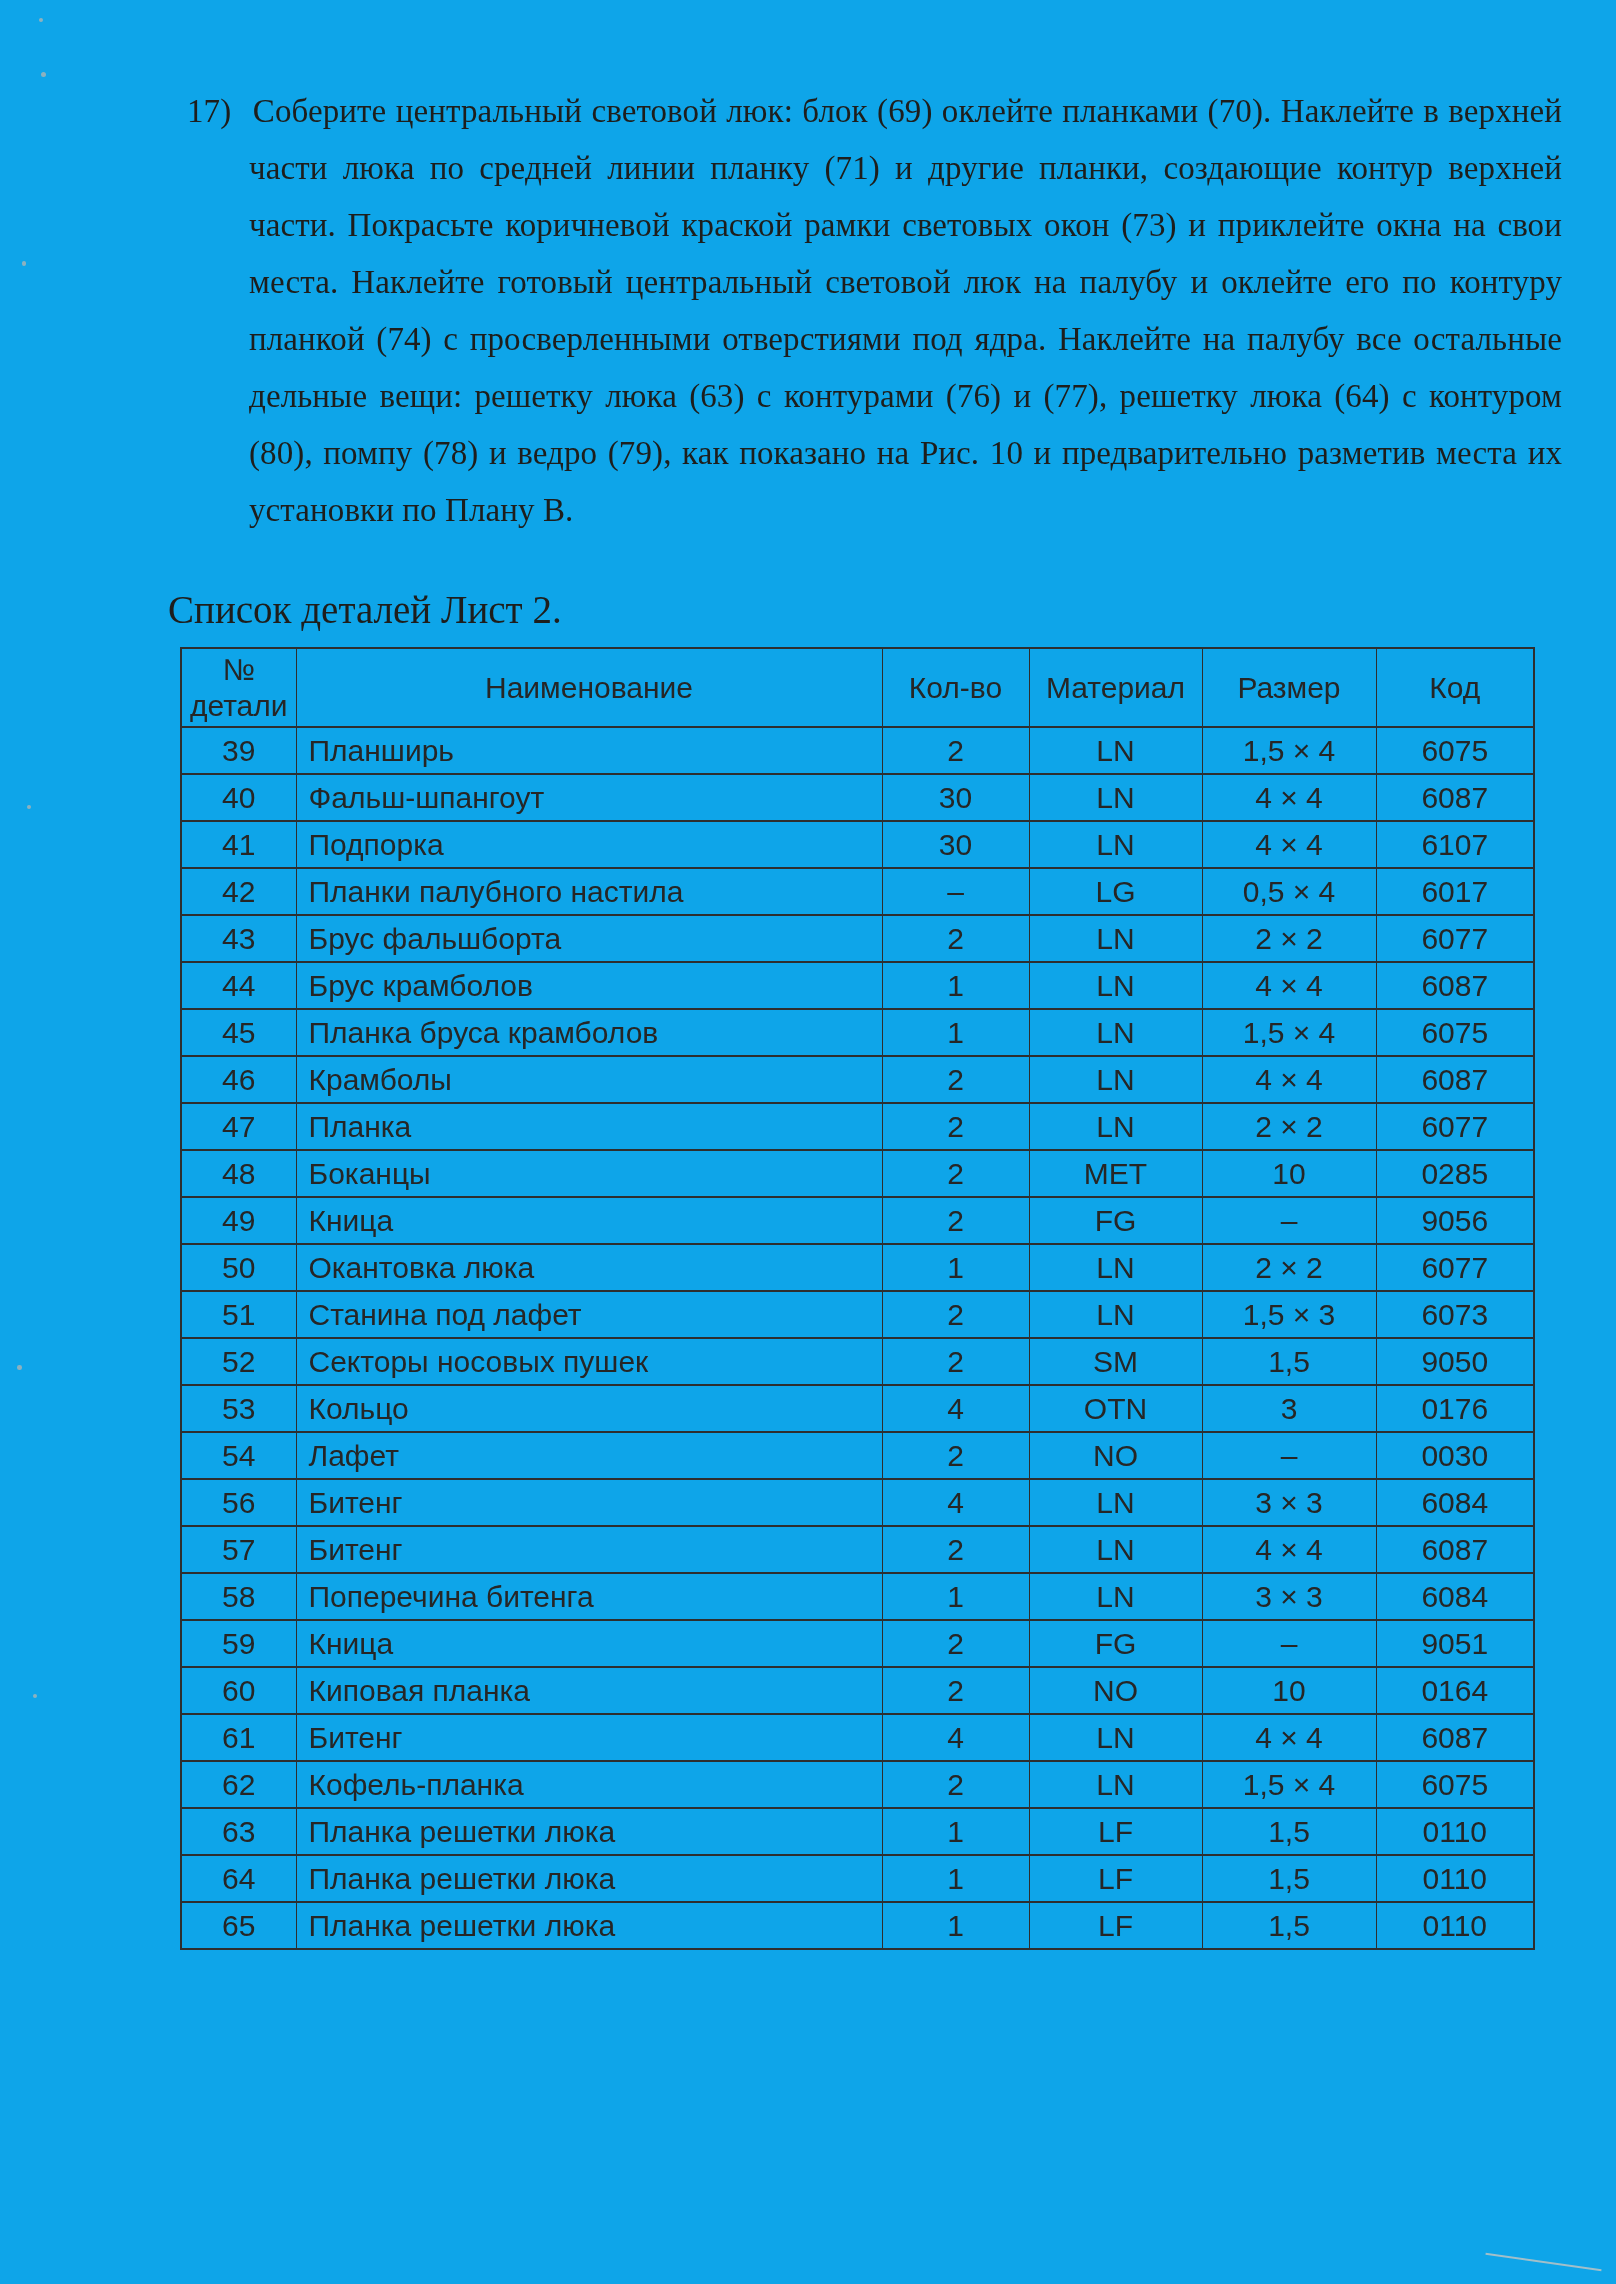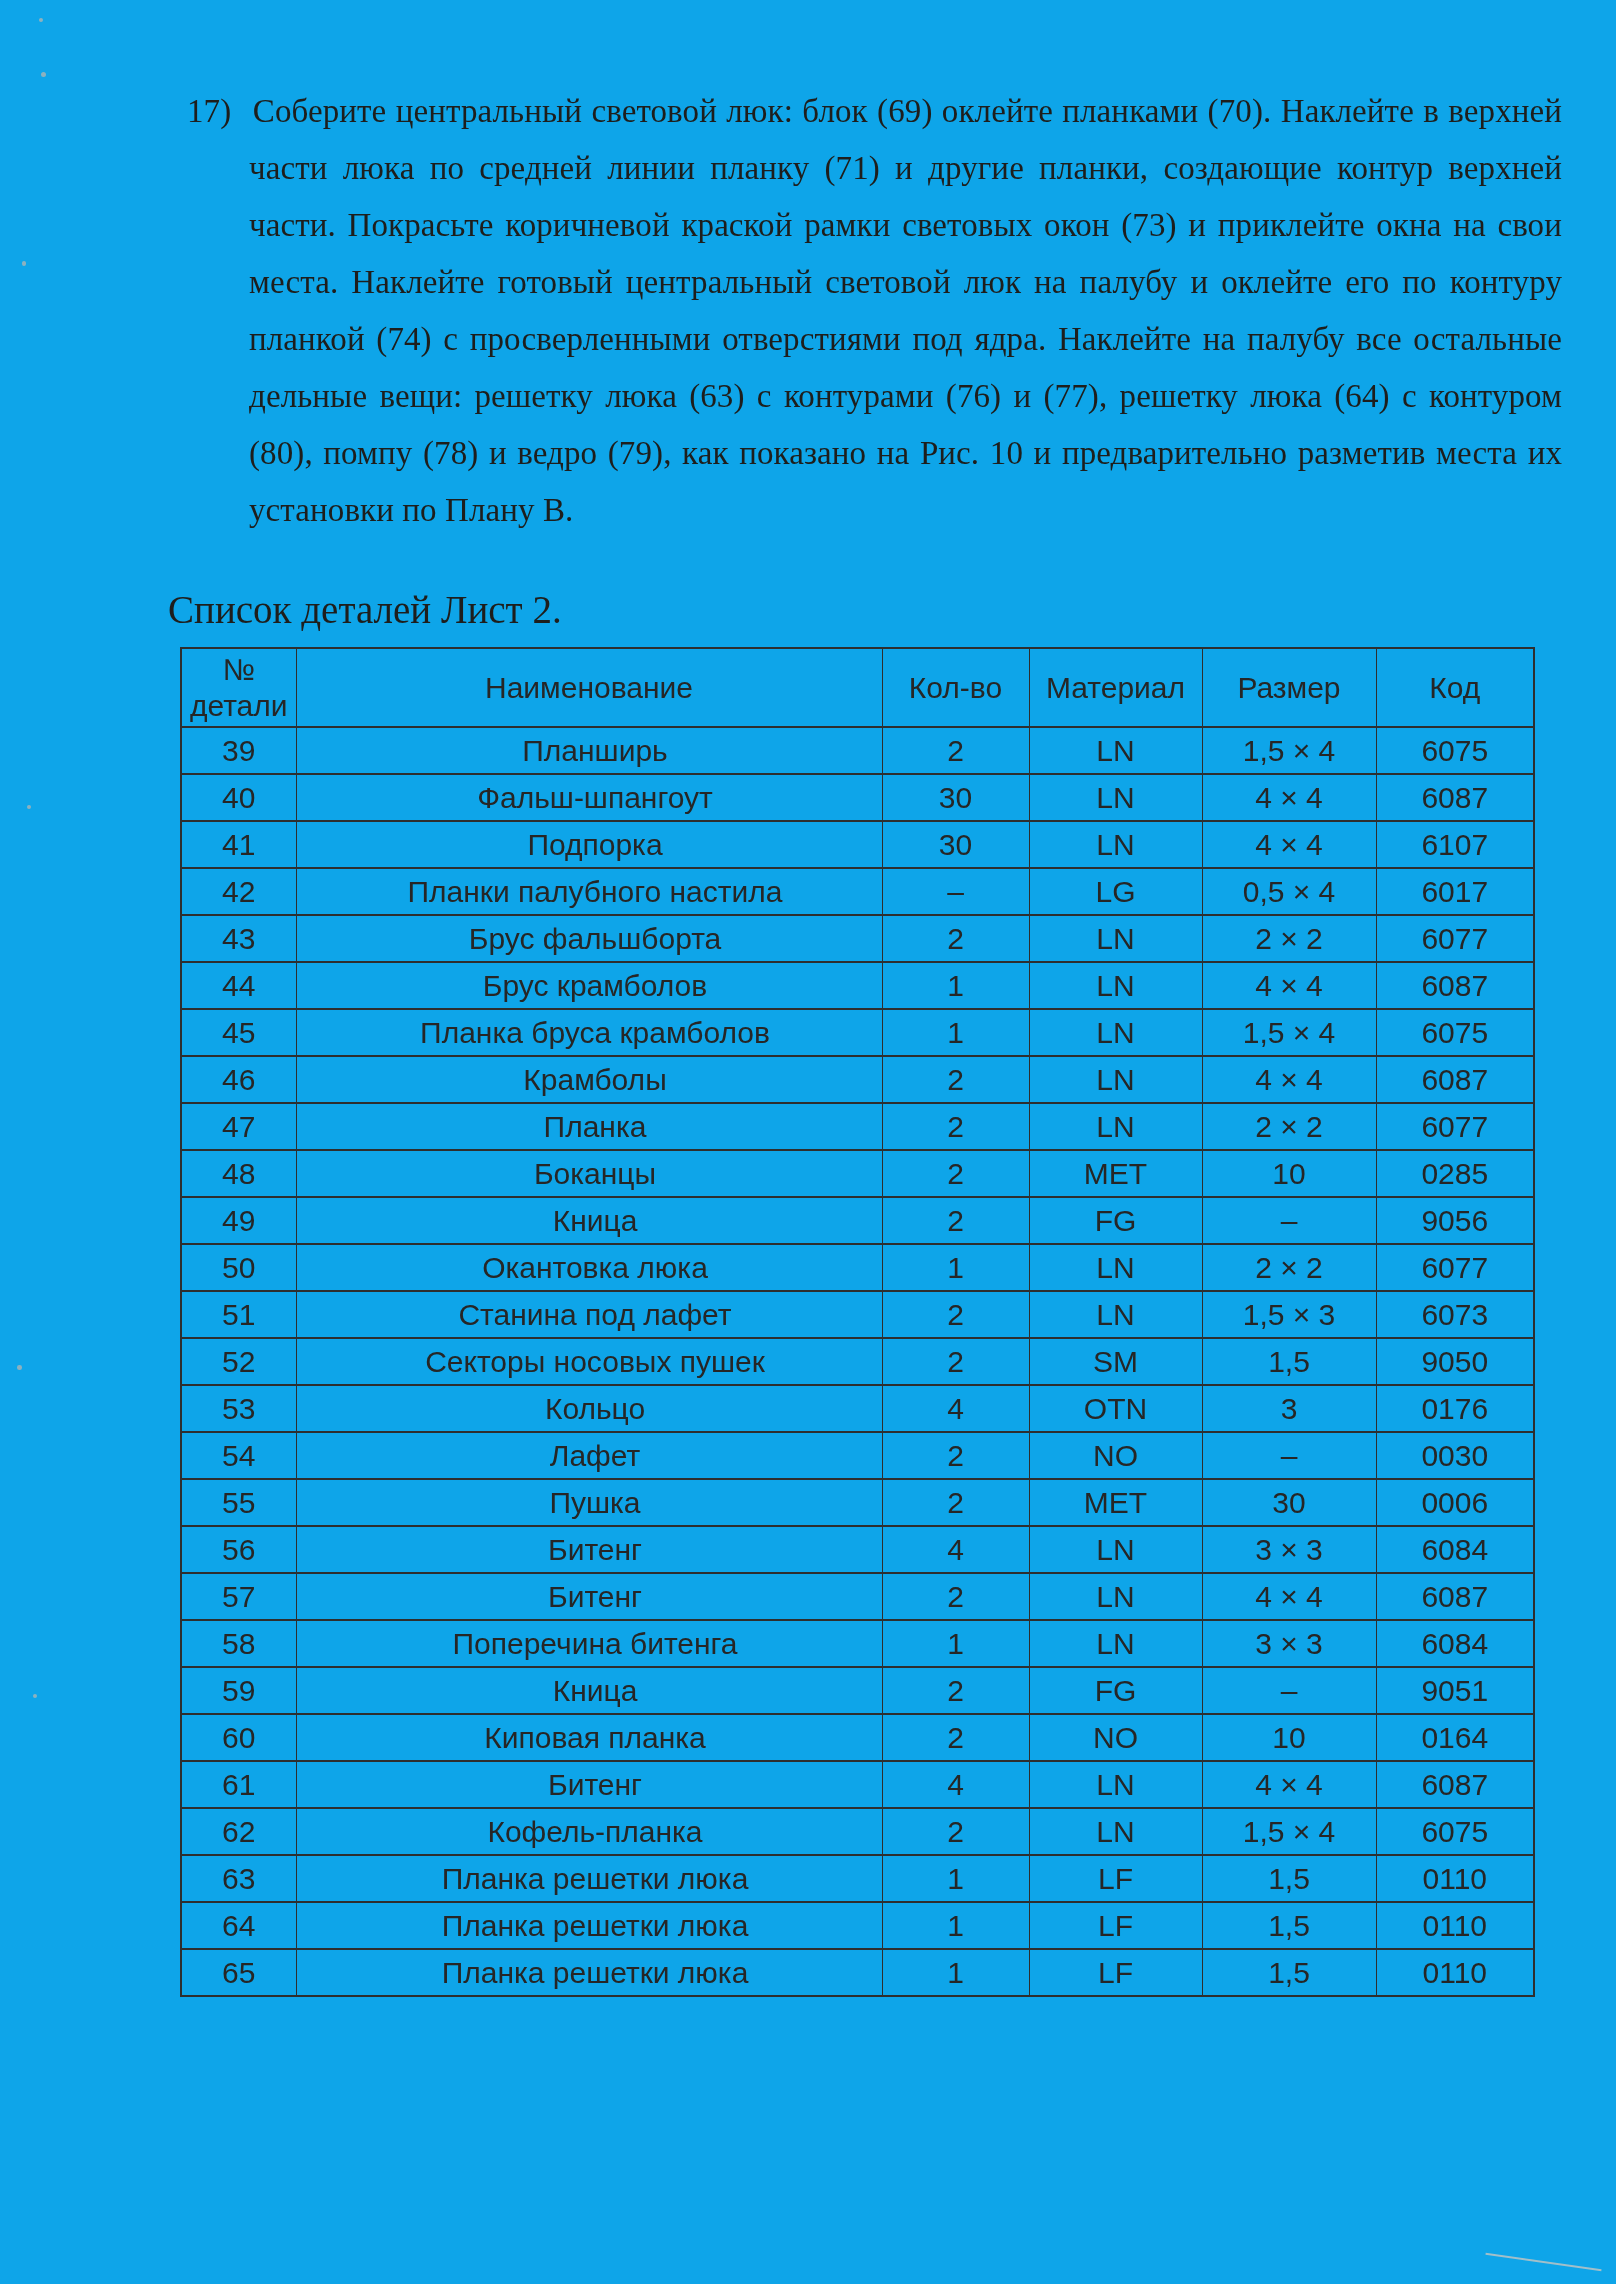--- a/index.html
+++ b/index.html
@@ -57,21 +57,21 @@
     vertical-align: middle;
     padding: 0;
     overflow: hidden;
     white-space: nowrap;
   }
   .parts-table { border: 2.6px solid #2e2e2e; }
   .parts-table thead tr { height: 79px; }
   .parts-table tbody tr { height: 47px; }
   .parts-table th { font-weight: normal; line-height: 36px; }
   .parts-table th.col-num-header { white-space: pre-line; }
-  .parts-table td.name { text-align: center; padding-left: 12px; }
+  .parts-table td.name { text-align: left; padding-left: 12px; }
   
   .speck {
     position: absolute;
     background: #b7b5b0;
     border-radius: 50%;
     opacity: 0.75;
   }
   .scratch {
     position: absolute;
     background: #c8c6c1;
@@ -232,28 +232,20 @@
         </tr>
         <tr>
           <td>54</td>
           <td class="name">Лафет</td>
           <td>2</td>
           <td>NO</td>
           <td>–</td>
           <td>0030</td>
         </tr>
         <tr>
-          <td>55</td>
-          <td class="name">Пушка</td>
-          <td>2</td>
-          <td>MET</td>
-          <td>30</td>
-          <td>0006</td>
-        </tr>
-        <tr>
           <td>56</td>
           <td class="name">Битенг</td>
           <td>4</td>
           <td>LN</td>
           <td>3 × 3</td>
           <td>6084</td>
         </tr>
         <tr>
           <td>57</td>
           <td class="name">Битенг</td>

